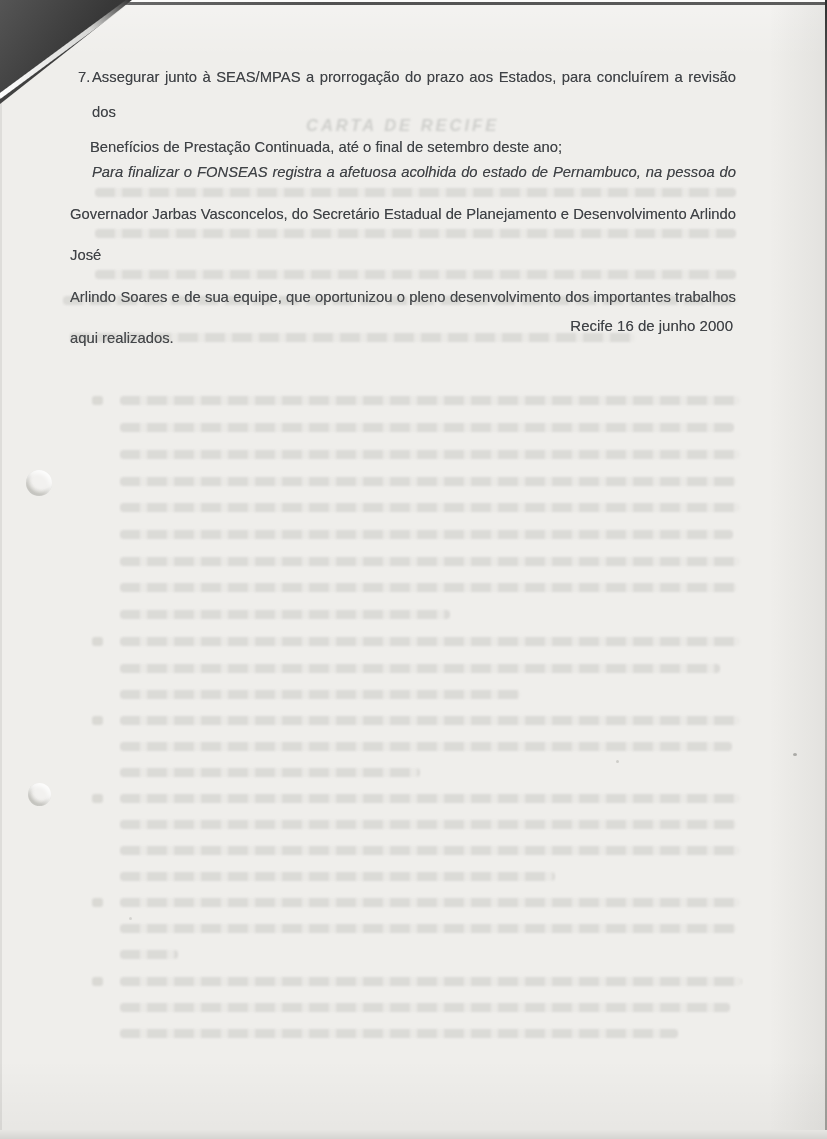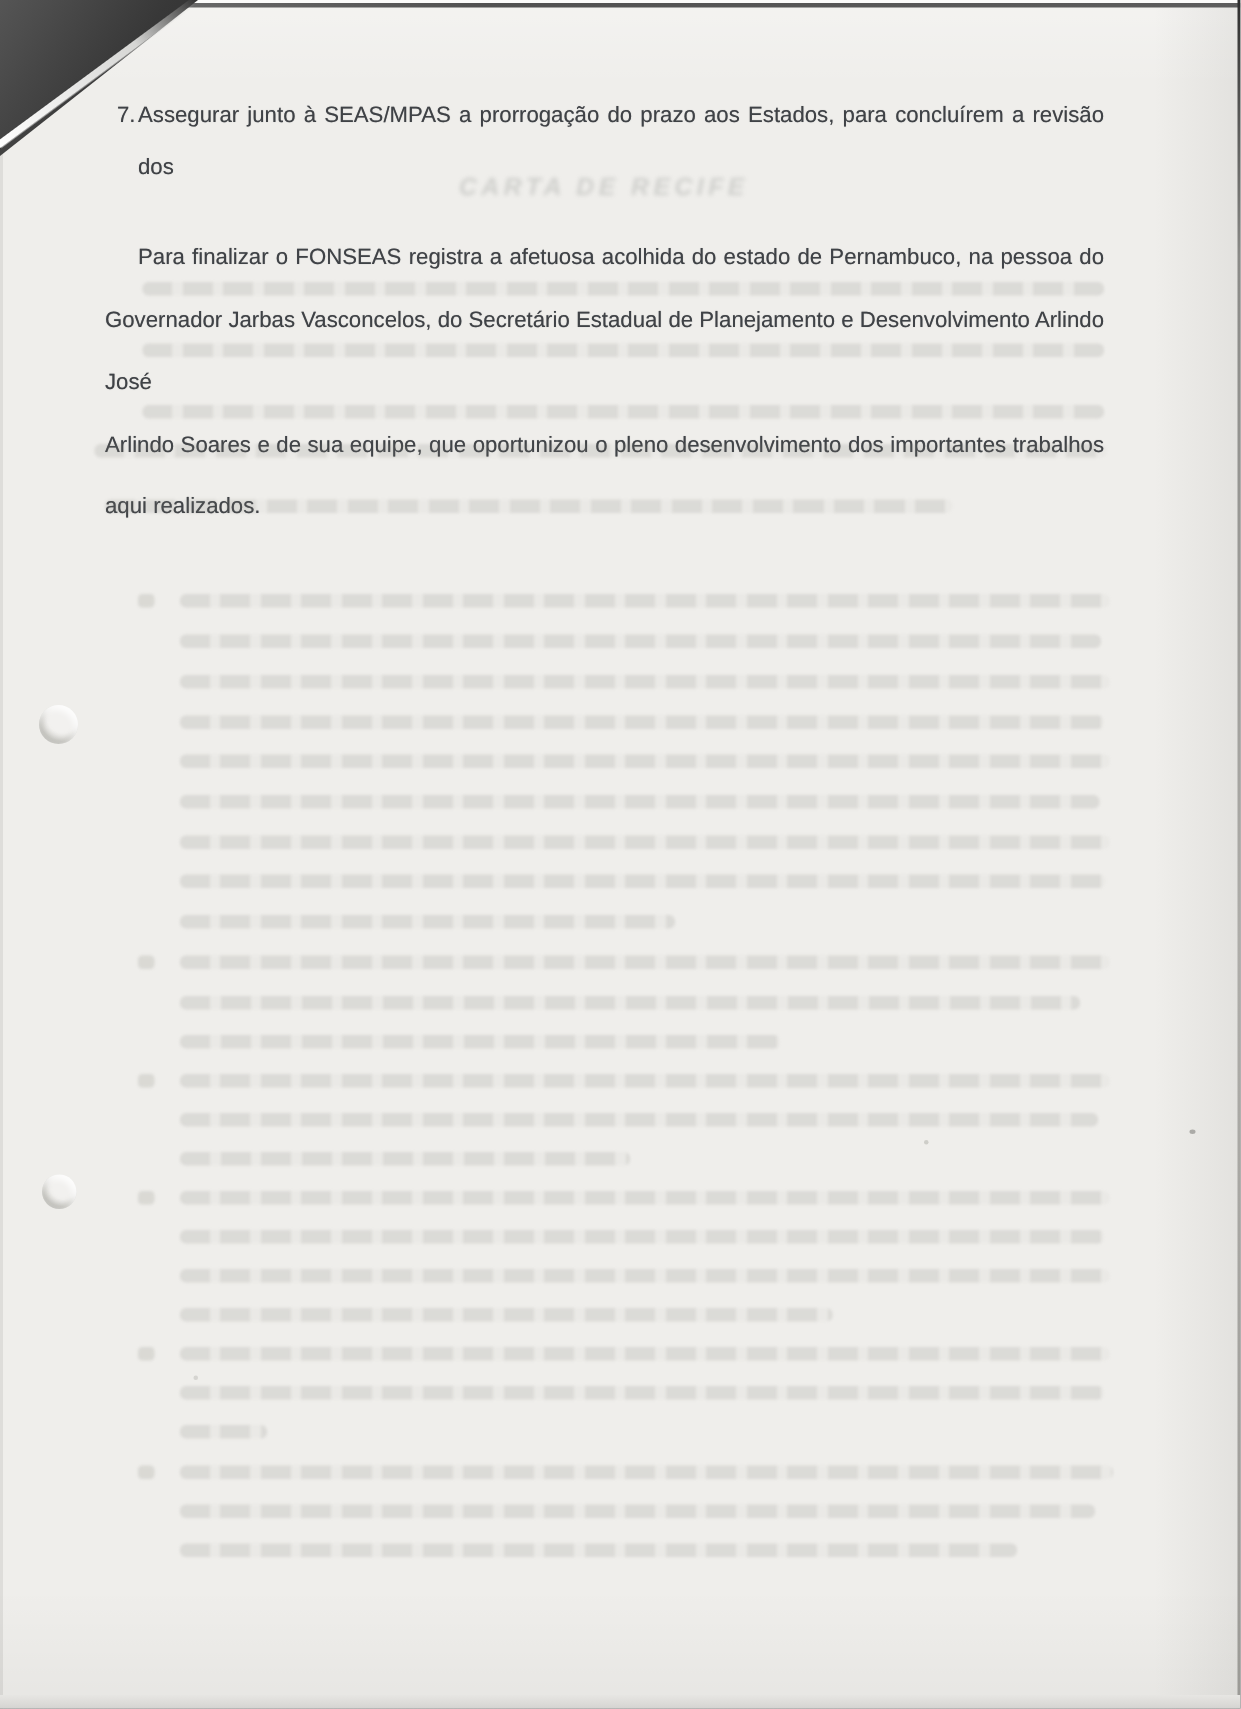--- a/index.html
+++ b/index.html
@@ -30,21 +30,21 @@
   .hole1{left:26px;top:470px;width:26px;height:26px;}
   .hole2{left:28px;top:783px;width:23px;height:23px;}
   
   .t{text-shadow:0 0 0.5px rgba(63,66,70,0.55);}
   .just{text-align:justify;text-align-last:justify;}
   .item7{position:absolute;left:78px;top:60px;width:658px;line-height:35px;font-size:14.8px;}
   .item7 .l1{position:relative;padding-left:14px;}
   .num7{position:absolute;left:0;top:0;}
   .item7 .l2{padding-left:12px;}
   .para{position:absolute;left:70px;top:152px;width:666px;line-height:41.6px;font-size:14.8px;}
-  .para .ind{padding-left:22px;}
+  .para .ind{padding-left:22px;font-style:italic;}
   .date{position:absolute;top:314px;right:94px;font-size:15px;line-height:24px;}
   
   .gh{position:absolute;top:116px;left:306px;width:260px;font-size:16.5px;font-weight:bold;font-style:italic;
       letter-spacing:3px;color:rgba(125,130,124,0.28);filter:blur(1.3px);}
   .gl{position:absolute;height:9px;border-radius:4px;filter:blur(1.1px);
       background:repeating-linear-gradient(90deg, rgba(125,125,118,0.17) 0 20px, rgba(125,125,118,0.04) 20px 27px);}
   .gn{position:absolute;width:11px;height:9px;border-radius:3px;left:92px;
       background:rgba(125,125,118,0.19);filter:blur(1.1px);}
   .spk{position:absolute;border-radius:50%;background:rgba(95,95,90,0.45);}
 </style>
@@ -63,29 +63,31 @@
 
   <div class="hole hole1"></div>
   <div class="hole hole2"></div>
 
   <div class="gh">CARTA DE RECIFE</div>
 
   <div class="item7">
     <div class="t just l1">
       <span class="num7">7.</span><span>Assegurar junto à SEAS/MPAS a prorrogação do prazo aos Estados, para concluírem a revisão dos</span>
     </div>
+    <div class="t l2">Benefícios de Prestação Continuada, até o final de setembro deste ano;</div>
   </div>
 
   <div class="para">
     <div class="t just ind">Para finalizar o FONSEAS registra a afetuosa acolhida do estado de Pernambuco, na pessoa do</div>
     <div class="t just">Governador Jarbas Vasconcelos, do Secretário Estadual de Planejamento e Desenvolvimento Arlindo José</div>
     <div class="t just">Arlindo Soares e de sua equipe, que oportunizou o pleno desenvolvimento dos importantes trabalhos</div>
     <div class="t">aqui realizados.</div>
   </div>
 
+  <div class="date t">Recife 16 de junho 2000</div>
 
   <div class="gl" style="top:188px;left:95px;width:641px;"></div>
   <div class="gl" style="top:229px;left:95px;width:641px;"></div>
   <div class="gl" style="top:270px;left:95px;width:641px;"></div>
   <div class="gl" style="top:296px;left:63px;width:675px;"></div>
   <div class="gl" style="top:333px;left:70px;width:565px;"></div>
 
   <div class="gn" style="top:396px;"></div>
   <div class="gl" style="top:396px;left:120px;width:620px;"></div>
   <div class="gl" style="top:423px;left:120px;width:614px;"></div>

